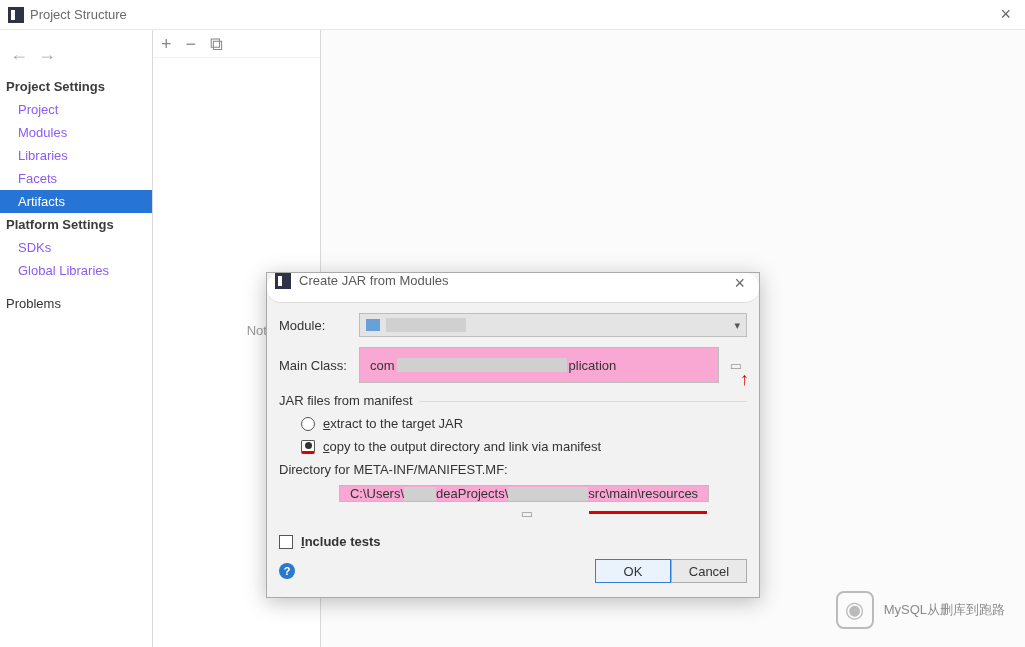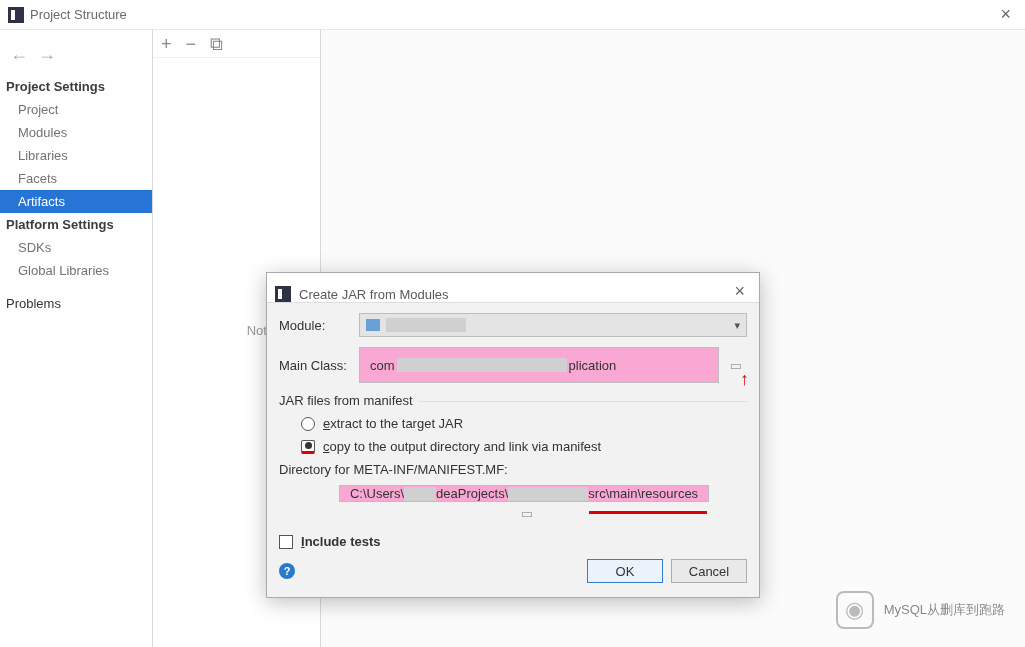--- a/index.html
+++ b/index.html
@@ -11,34 +11,34 @@
   .app-icon::after { content:""; position:absolute; left:3px; top:3px; width:4px; height:10px; background:#fff; }
   .main-title { color: #6a6a6a; flex: 1; }
   .close-x { font-size: 18px; color: #666; padding: 0 6px; cursor: pointer; }
   
   
   .main-body { display: flex; height: calc(100% - 30px); }
   .sidebar { width: 153px; border-right: 1px solid #d9d9d9; padding-top: 10px; }
   .nav-arrows { padding: 4px 10px 10px 10px; display:flex; gap:10px; color:#aaa; }
   .nav-arrow { font-size: 18px; }
   .section-head { font-weight: bold; color: #3c3c3c; padding: 4px 10px 4px 6px; }
-  .side-item { padding: 4px 10px 4px 18px; color: #737373; cursor: pointer; }
+  .side-item { padding: 4px 10px 4px 18px; color: #8b5cf6; cursor: pointer; }
   .side-item.selected { background: #2675d6; color: #fff; }
   .side-problems { padding: 4px 10px 4px 6px; margin-top:10px; }
   
   .content-col { width: 168px; border-right: 1px solid #d9d9d9; background:#fff; }
   .content-toolbar { height: 28px; display:flex; align-items:center; padding:0 8px; gap:14px; color:#888; border-bottom:1px solid #f0f0f0;}
   .tb-btn { font-size: 18px; line-height:1; cursor:pointer; }
   .content-placeholder { color:#999; padding-top: 265px; text-align: right; padding-right: 4px; }
   
   .detail-col { flex:1; background:#fbfbfb; }
   
   
   .modal { position: absolute; left: 266px; top: 272px; width: 494px; background: #f2f2f2; border: 1px solid #aaa; box-shadow: 0 4px 20px rgba(0,0,0,.25); }
-  .modal-title { height: 30px; background: #fff; display:flex; align-items:flex-end; padding: 0 8px; border-bottom:1px solid #ddd; }
+  .modal-title { height: 30px; background: #fff; display:flex; align-items:flex-start; padding: 0 8px; border-bottom:1px solid #ddd;border-radius:14px; }
   .modal-title .app-icon { margin-right: 8px; }
   .modal-title-text { color:#5a5a5a; flex:1; }
   .modal-body { padding: 10px 12px 4px 12px; }
   .row { display:flex; align-items:center; margin-bottom: 10px; }
   .row-label { width: 80px; color:#333; }
   .combo { flex:1; height:24px; background:#e4e4e4; border:1px solid #bdbdbd; display:flex; align-items:center; padding:0 6px; position:relative; }
   .combo-icon { width:14px; height:12px; background:#6aa0d8; margin-right:6px; }
   .combo-redact { width: 80px; height:14px; background:#d0d0d0; }
   .combo .chev { margin-left:auto; color:#555; font-size:11px; }
   .textfield { flex:1; height:36px; background:#f9a8d4; border:1px solid #bdbdbd; display:flex; align-items:center; padding:0 10px; overflow:hidden; white-space:nowrap; }
@@ -48,21 +48,21 @@
   .fieldset-label::after { content:""; position:absolute; left: 140px; right:0; top:50%; border-top:1px solid #ddd; }
   .radio-row { display:flex; align-items:center; padding-left: 22px; margin-bottom:8px; gap:8px; }
   .radio { width:14px; height:14px; border:1px solid #555; border-radius:50%; display:inline-flex; align-items:center; justify-content:center; background:#fff; }
   .radio.sel::after { content:""; width:7px; height:7px; background:#333; border-radius:50%; }
   .underline-mark { border-bottom: 3px solid #d00; padding-bottom:1px; border-radius: 2px; }
   .dir-label { margin: 6px 0 8px 0; }
   .check-row { display:flex; align-items:center; gap:8px; margin: 10px 0 6px 0; font-weight: bold; }
   .checkbox { width:14px; height:14px; border:1px solid #555; background:#fff; }
   .help-icon { width:16px; height:16px; border-radius:50%; background:#2979cc; color:#fff; font-size:11px; font-weight:bold; display:inline-flex; align-items:center; justify-content:center; }
   .button-row { display:flex; justify-content:space-between; align-items:center; padding: 4px 0 10px 0; }
-  .btn-group { display:flex; gap:8px; }
+  .btn-group { display:flex; }
   .btn { width:76px; height:24px; border:1px solid #adadad; background:#e9e9e9; display:flex; align-items:center; justify-content:center; cursor:pointer; }
   .btn.primary { border-color:#2f7ed8; background:#eaf3fb; }
   .arrow-marker { position:absolute; color:#d00; font-size:18px; font-weight:bold; }
   .path-underline { position:absolute; border-bottom:3px solid #d00; height:0; }
   
   
   .watermark { position:absolute; right: 20px; bottom: 18px; display:flex; align-items:center; gap:10px; color:#8a8a8a; font-size:22px; }
   .wm-icon { width:38px; height:38px; border:2px solid #bbb; border-radius:8px; display:flex; align-items:center; justify-content:center; color:#bbb; font-size:22px; }
   .mnemonic { text-decoration: underline; }
 </style>

